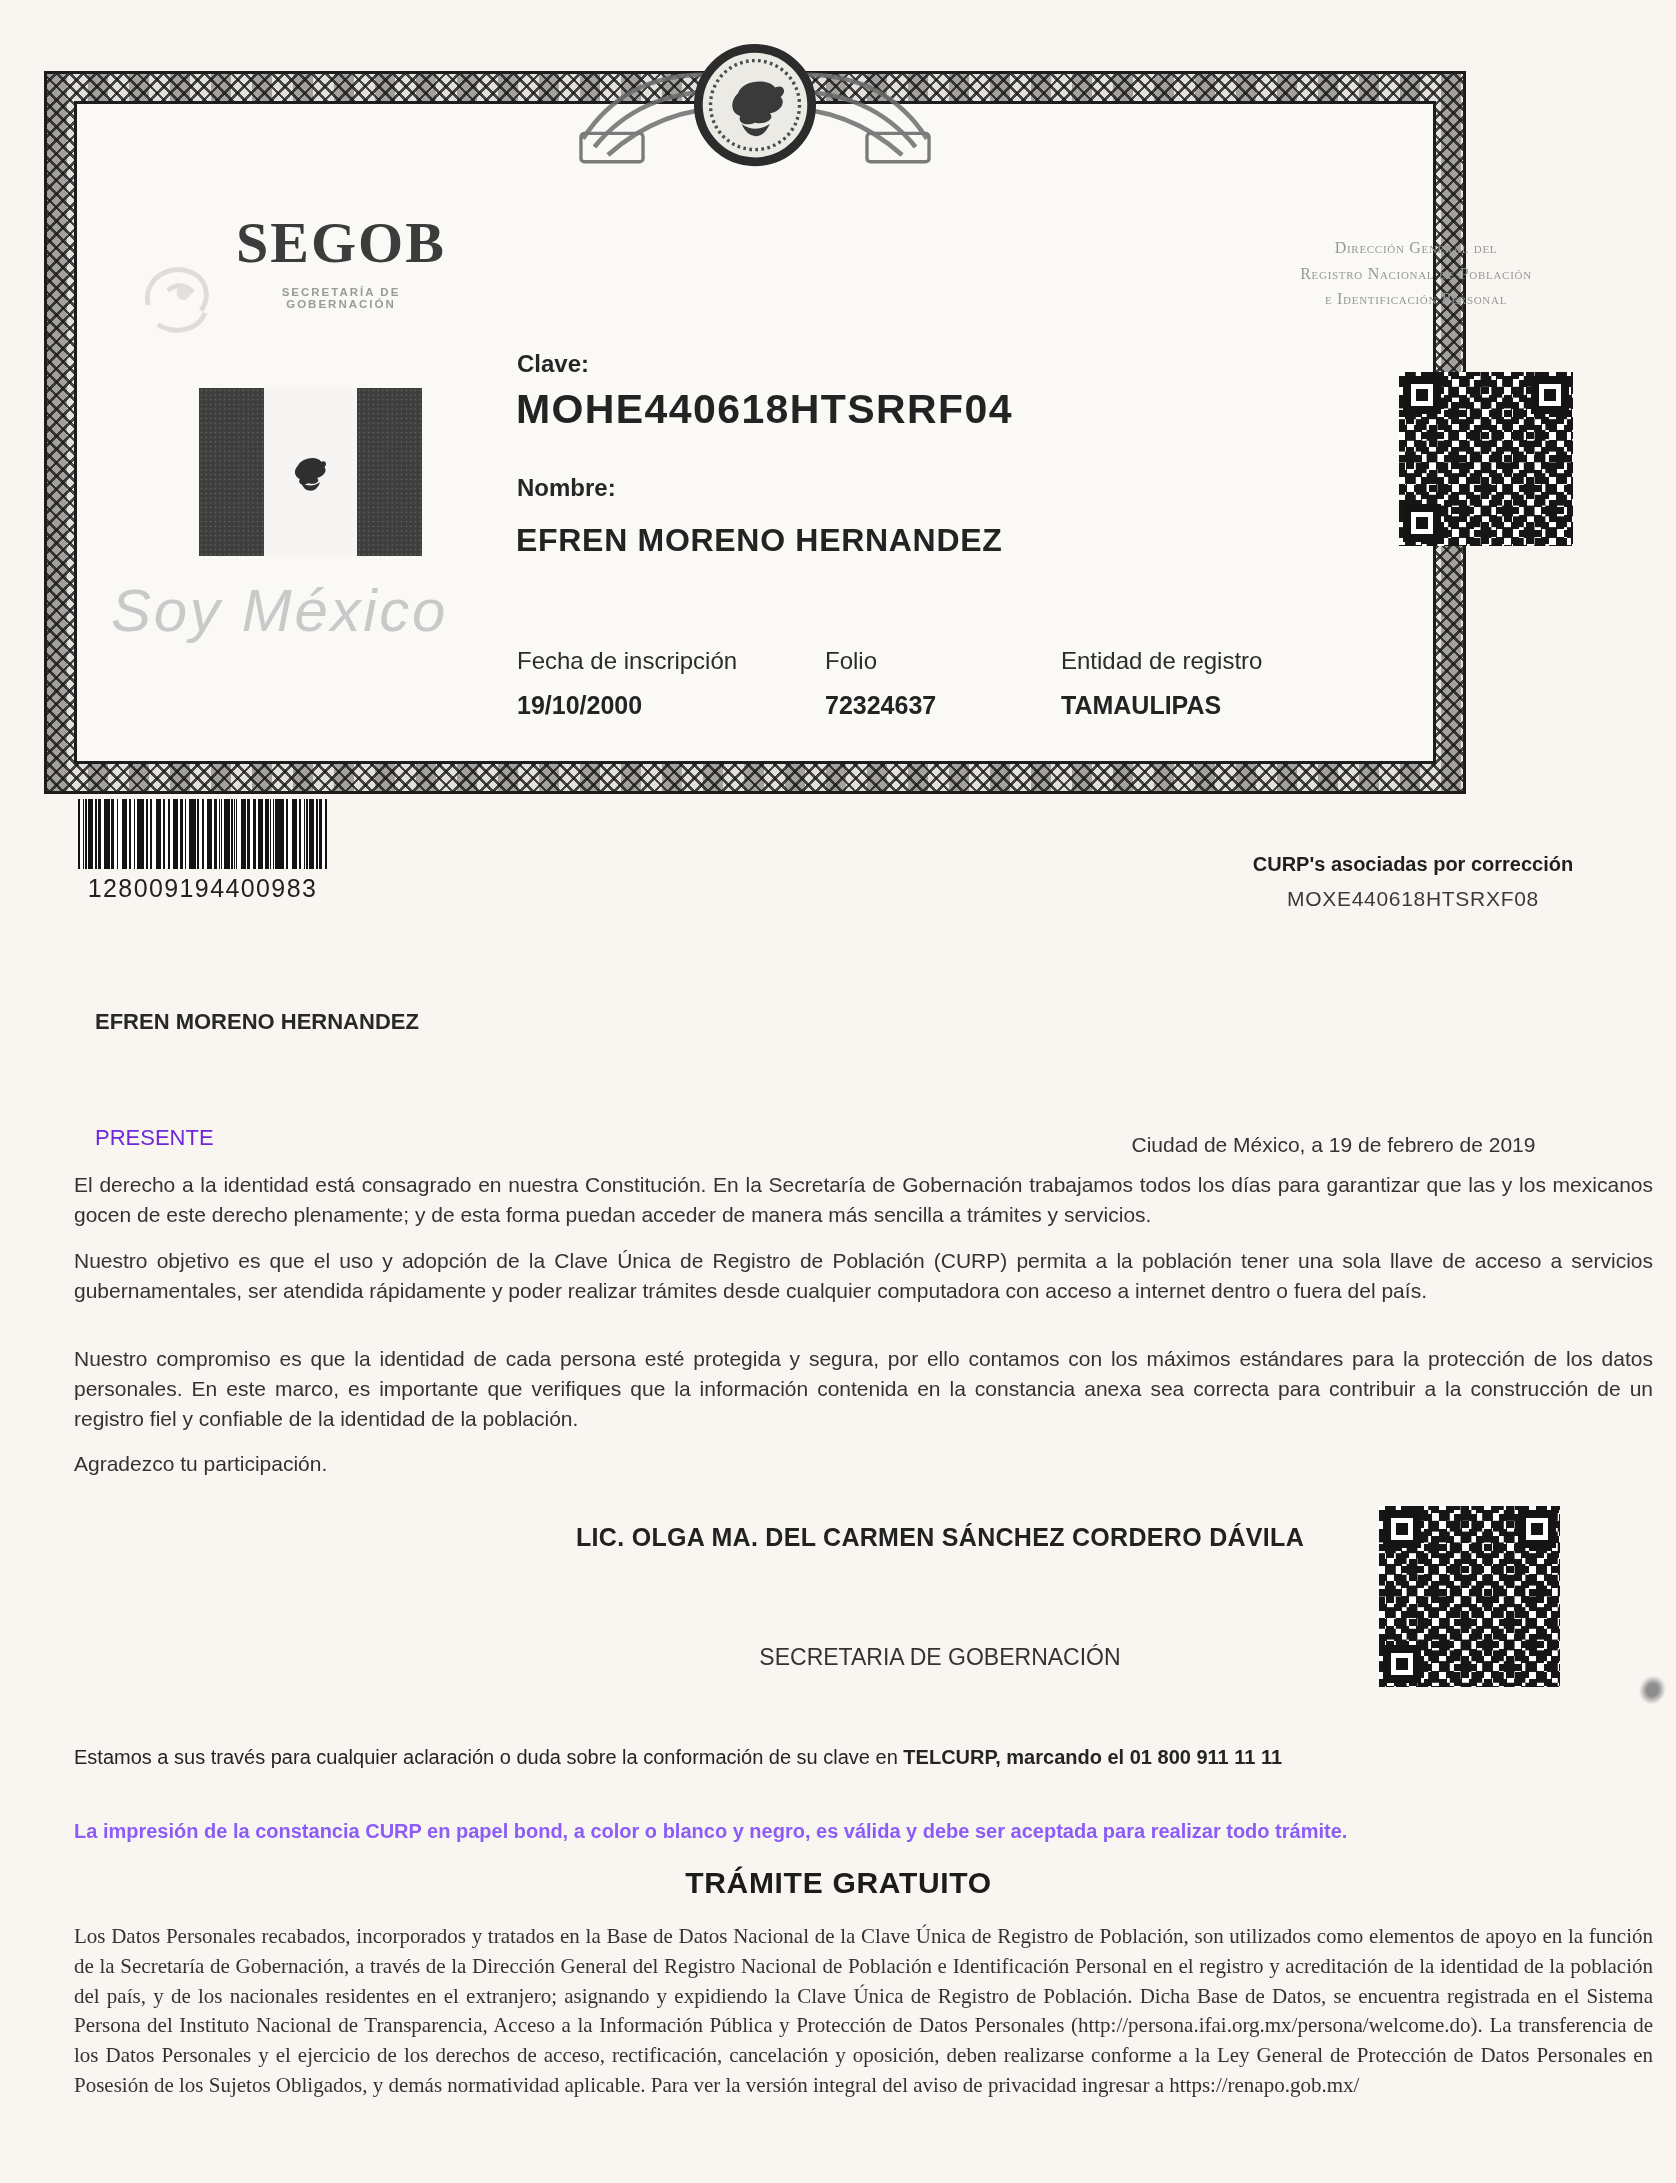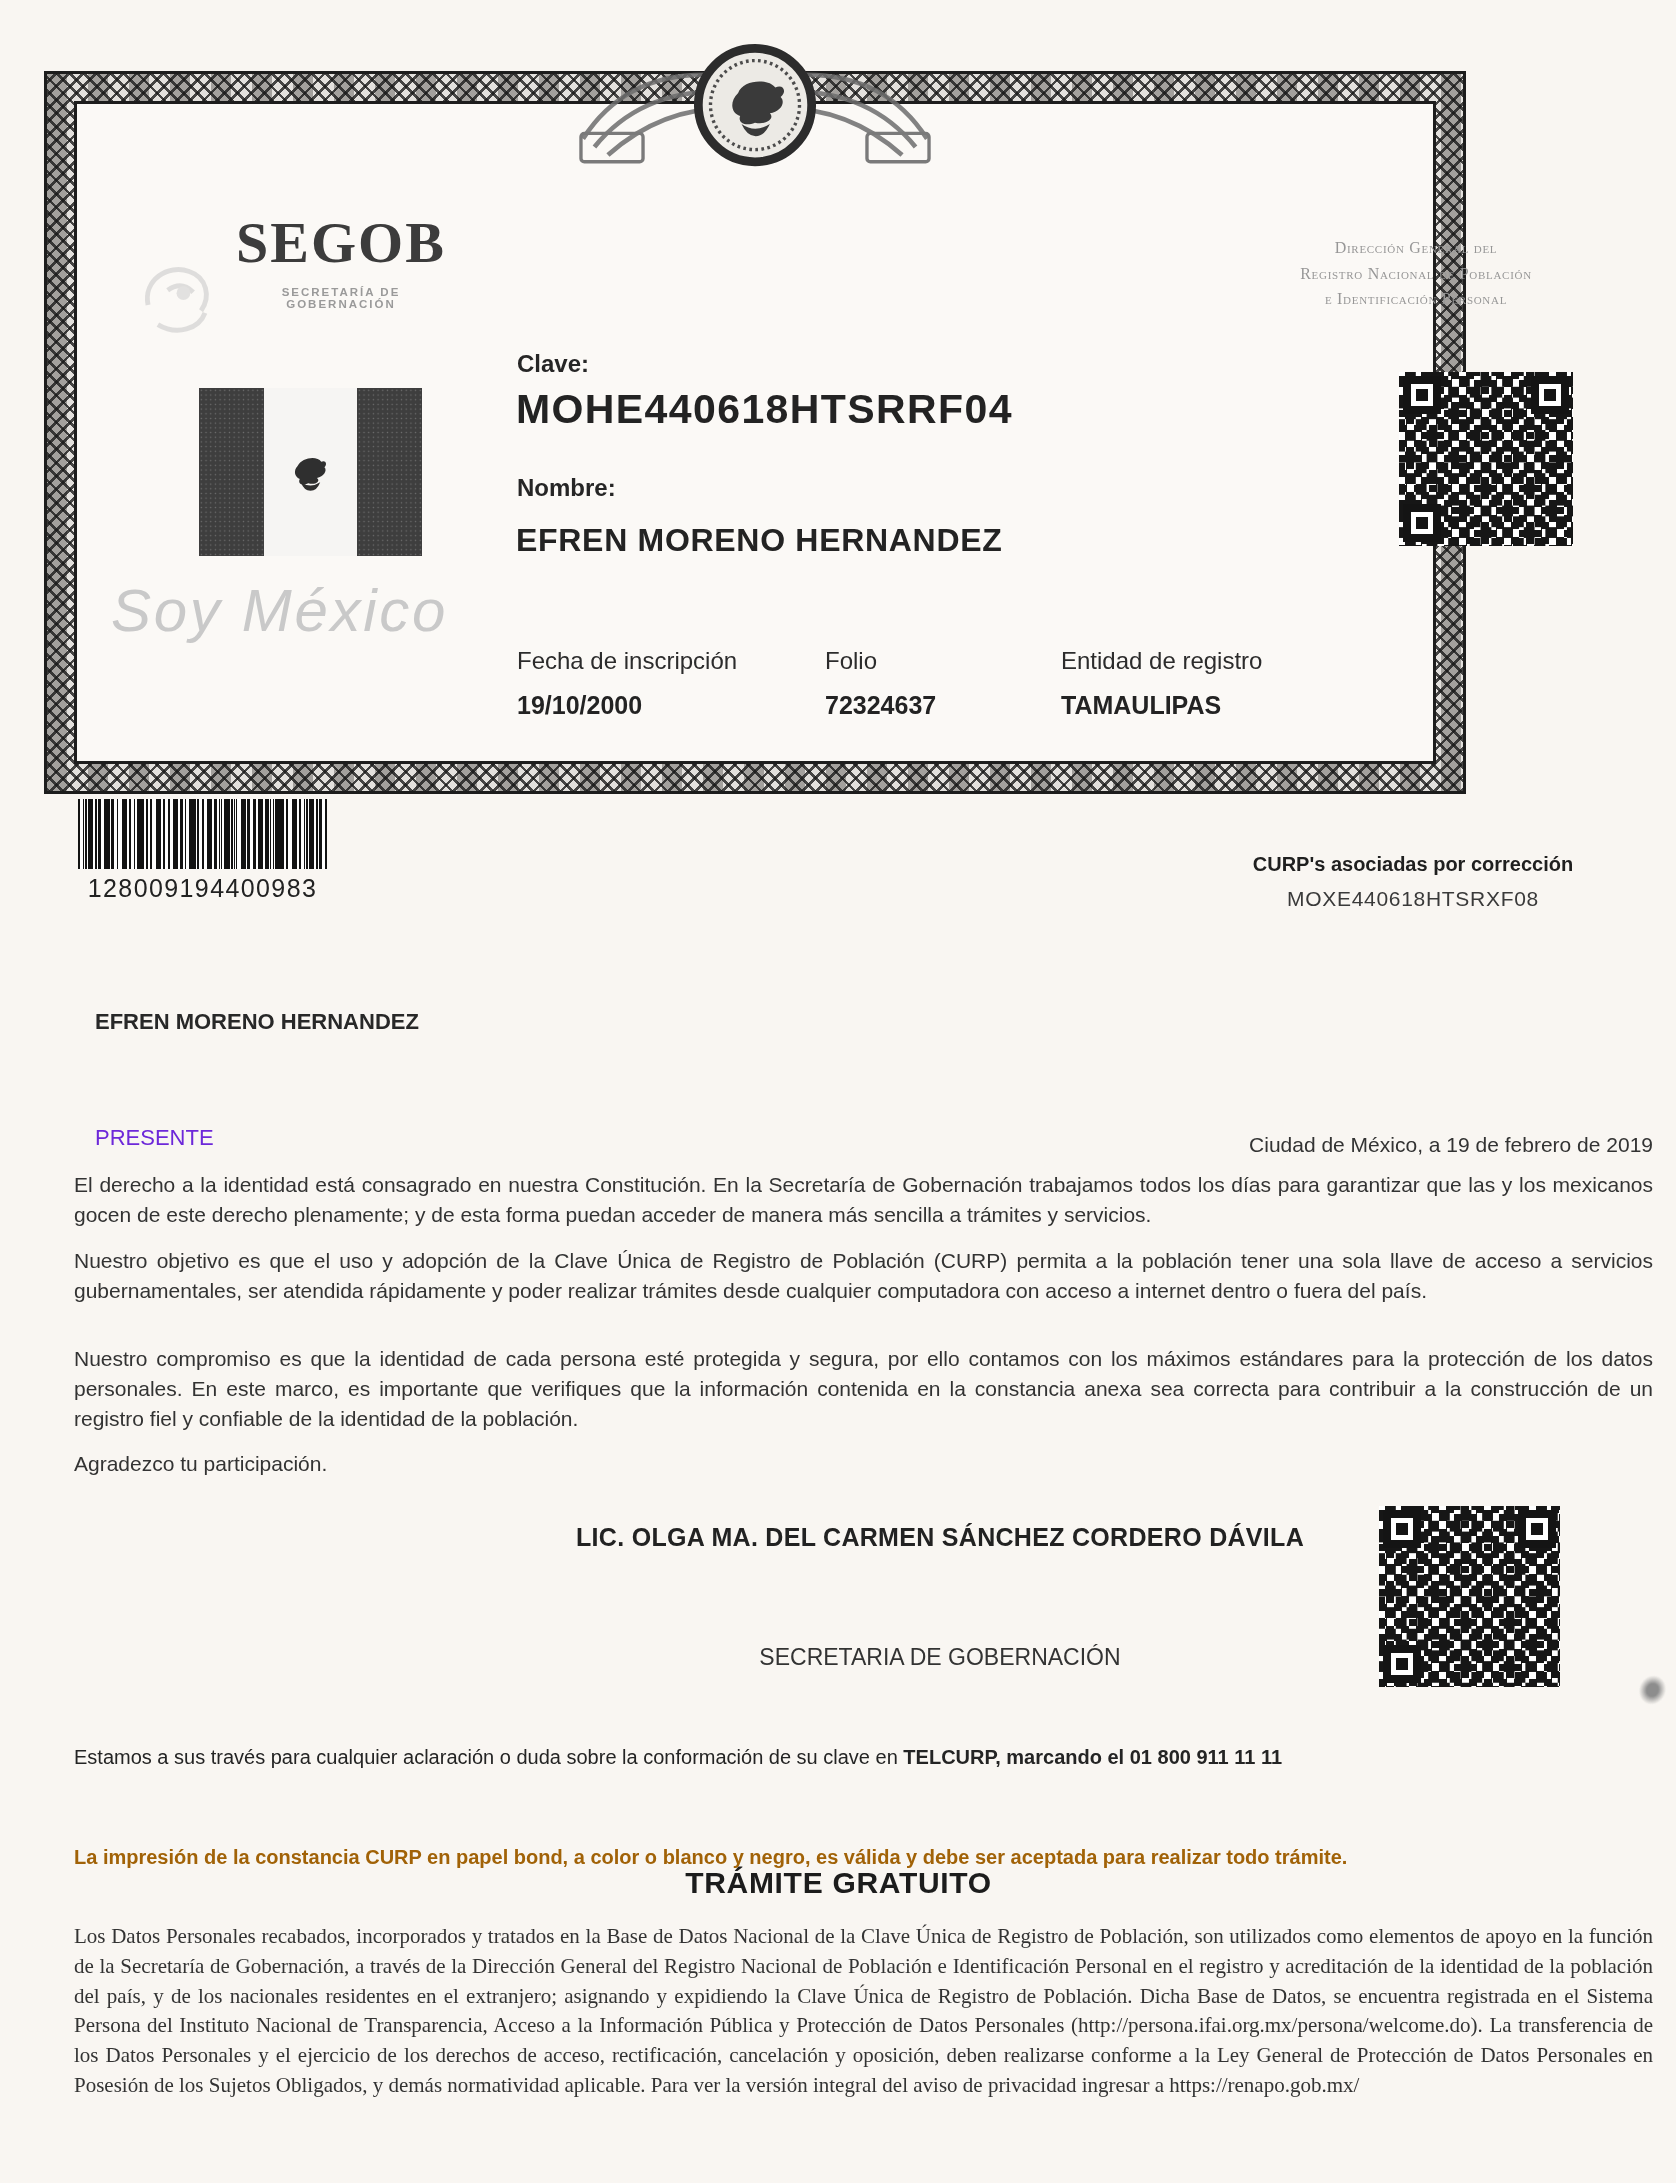--- a/index.html
+++ b/index.html
@@ -96,33 +96,33 @@
       repeating-linear-gradient(90deg,#131313 0 2px,transparent 2px 4.7px,#131313 4.7px 6px,transparent 6px 10px,#131313 10px 15px,transparent 15px 17px),
       repeating-linear-gradient(90deg,#131313 0 1.4px,transparent 1.4px 7.4px,#131313 7.4px 9.5px,transparent 9.5px 13px);
   }
   .barcode-num { margin-top:5.4px; text-align:center; font-size:25px; letter-spacing:1.4px; color:#222; }
   .curp-assoc { position:absolute; left:1237px; top:853px; width:352px; text-align:center; }
   .curp-assoc-label { font-size:20px; font-weight:bold; color:#1f1f1f; }
   .curp-assoc-value { margin-top:10.8px; font-size:21px; letter-spacing:0.7px; color:#3a3a3a; }
   
   .recipient { position:absolute; left:95px; top:1009px; font-size:22px; font-weight:bold; color:#282828; }
   .salutation { position:absolute; left:95px; top:1125px; font-size:22px; color:#6d28d9; }
-  .dateline { position:absolute; left:1014px; top:1133px; width:639px; text-align:right; font-size:21px; color:#333; }
+  .dateline { position:absolute; left:1014px; top:1133px; width:639px; text-align:center; font-size:21px; color:#333; }
   .para { position:absolute; left:74px; width:1579px; font-size:21px; line-height:1.42; color:#333; text-align:justify; }
   .p1 { top:1170px; } .p2 { top:1246px; } .p3 { top:1344px; }
   .closing { position:absolute; left:74px; top:1452px; font-size:21px; color:#333; }
   .signer { position:absolute; left:433px; top:1523px; width:1014px; text-align:center; }
   .signer-name { font-size:25px; font-weight:bold; letter-spacing:0.3px; color:#222;text-align:center; }
   .signer-title { margin-top:92px; font-size:23px; color:#333; }
   .smudge { position:absolute; left:1639px; top:1675px; width:27px; height:30px;
     background:radial-gradient(ellipse at 50% 50%, #8d8d8d 0 30%, rgba(141,141,141,.35) 55%, transparent 70%);
     filter:blur(0.7px); transform:rotate(25deg); }
   .contact { position:absolute; left:74px; top:1746px; width:1420px; font-size:20px; color:#242424; }
   .contact b { font-weight:bold; }
-  .notice { position:absolute; left:74px; top:1820px; width:1586px; font-size:20px; font-weight:bold; color:#a16207;margin-top:26px; }
+  .notice { position:absolute; left:74px; top:1820px; width:1586px; font-size:20px; font-weight:bold; color:#8b5cf6; }
   .gratuito { position:absolute; left:0; top:1866px; width:1677px; text-align:center;
     font-size:30px; font-weight:bold; letter-spacing:0.7px; color:#1c1c1c; }
   .privacy { top:1922px;font-family:Liberation Serif, serif; }
 </style>
 </head>
 <body>
 
 <div class="page">
 
   <div class="cert">

